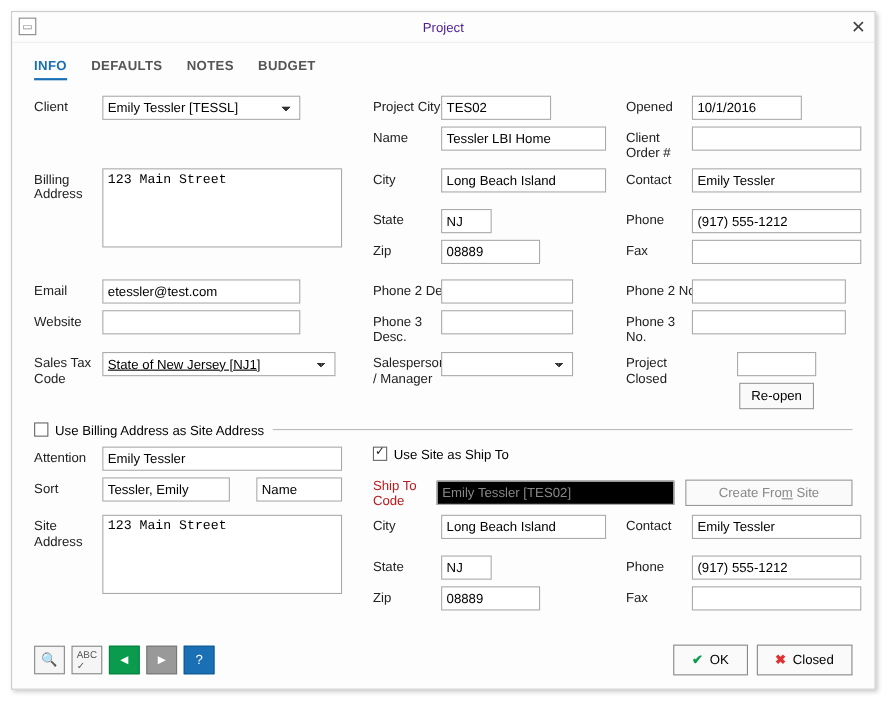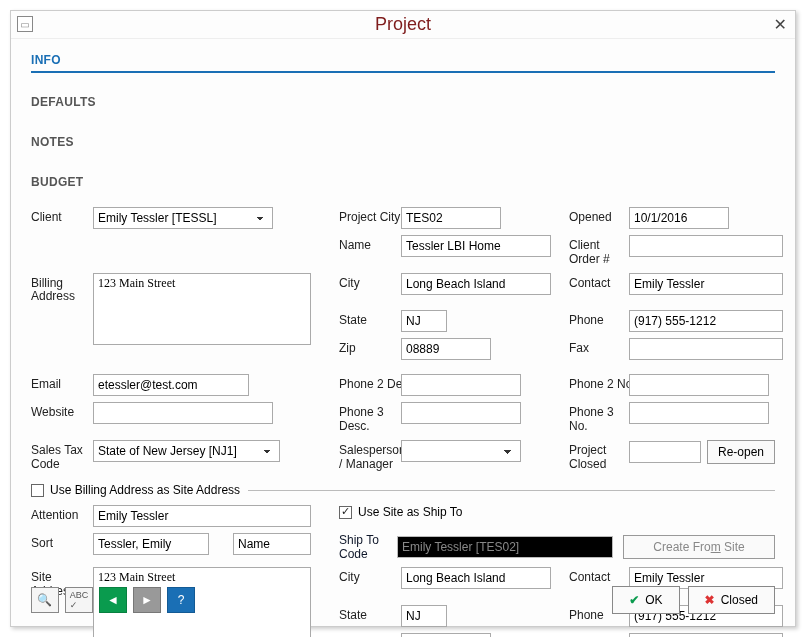--- a/index.html
+++ b/index.html
@@ -1,29 +1,29 @@
 <!DOCTYPE html>
 <html><head>
 <meta charset="utf-8">
 <style>
   * { box-sizing: border-box; font-family: "Segoe UI", Arial, sans-serif; font-size: 12px; }
   body { margin: 0; padding: 10px; background: #fff; }
   .window { width: 786px; height: 617px; background: #fdfdfd; border: 1px solid #ccc; position: relative; box-shadow: 2px 2px 4px rgba(0,0,0,0.2); }
   .titlebar { height: 28px; display: flex; align-items: center; justify-content: center; position: relative; border-bottom: 1px solid #eee; }
   .titlebar .app-icon { position: absolute; left: 6px; top: 5px; width: 16px; height: 16px; background: #fff; border: 1px solid #888; display:flex; align-items:center; justify-content:center; color:#888; font-size:10px;}
-  .titlebar .title { font-size: 18px; color: #7f1d1d; }
+  .titlebar .title { font-size: 12px; color: #4c1d95; }
   .titlebar .close { position: absolute; right: 8px; top: 4px; font-size: 16px; color: #444; cursor: pointer; font-family: Arial; }
-  .tabs { display: flex; gap: 22px; padding: 14px 20px 6px 20px; flex-direction: column; }
+  .tabs { display: flex; gap: 22px; padding: 14px 20px 6px 20px; }
   .tab { color: #555; font-weight: 600; letter-spacing: 0.3px; cursor: pointer; padding-bottom: 4px; font-size: 12px;}
   .tab.active { color: #1a6fb5; border-bottom: 2px solid #1a6fb5; }
   .form { padding: 8px 20px; position: relative; }
   input.text, textarea, select.combo, .combo {
     border: 1px solid #aaa; background: #fff; padding: 2px 4px; height: 22px; width: 100%;
   }
-  textarea { height: 72px; resize: none; font-family: Liberation Serif, serif; }
+  textarea { height: 72px; resize: none; font-family: Liberation Mono, monospace; }
   .combo { appearance: none; background-image: linear-gradient(45deg, transparent 50%, #333 50%), linear-gradient(135deg, #333 50%, transparent 50%); background-position: calc(100% - 12px) 9px, calc(100% - 8px) 9px; background-size: 4px 4px, 4px 4px; background-repeat: no-repeat; padding-right: 20px;}
   .med { width: 165px; }
   .sep-row { display: flex; align-items: center; margin: 12px 0 8px 0; }
   .sep-row .checkbox { margin-right: 6px; }
   .sep-row .line { flex: 1; height: 1px; background: #bbb; margin-left: 8px; }
   .checkbox { width: 13px; height: 13px; border: 1px solid #666; display: inline-flex; align-items:center; justify-content:center; background:#fff; font-size:10px; color:#222; line-height:1;}
   .checkbox.checked::after { content:"✓"; font-size:11px; position:relative; top:-1px;}
   .disabled { color: #999; }
   .disabled input, .disabled .combo, .disabled button { background: #000000; color:#888; border-color:#bbb;}
   button.btn { height: 24px; padding: 0 10px; background: #fafafa; border: 1px solid #999; cursor: pointer; font-size:12px;}
@@ -33,27 +33,27 @@
   .tool-btn.green { background: #0a9b4e; color:#fff; border-color:#088040;}
   .tool-btn.gray { background:#999; color:#fff; border-color:#777;}
   .tool-btn.blue { background:#1a6fb5; color:#fff; border-color:#135a94;}
   .action-btns { display: flex; gap: 8px; }
   .action-btn { height: 28px; padding: 0 16px; border: 1px solid #888; background:#fafafa; display:flex; align-items:center; gap:6px; cursor:pointer;}
   .ok-icon { color: #0a9b4e; font-weight:bold;}
   .cancel-icon { color: #d33; font-weight:bold;}
   .grid { display:grid; grid-template-columns: 62px 218px 28px 62px 150px 18px 60px 154px; column-gap:0; row-gap:6px; align-items:start;}
   .lbl { padding-top:4px; color:#222; line-height:1.15;}
   .spacer{}
-  .proj-closed-wrap { display:flex; gap:6px; align-items:center;}
+  .proj-closed-wrap { display:flex; gap:6px; align-items:center;flex-direction:column;}
   .proj-closed-wrap input{ width:72px;}
   .sort-row{display:flex; gap:24px; align-items:center;}
   .sort-row input{flex:1;}
   .sort-row select{width:78px;}
   .shipto-row{display:flex; gap:10px; align-items:center;}
-  .shipto-row .lbl2{width:48px; color:#0f172a;}
+  .shipto-row .lbl2{width:48px; color:#b91c1c;}
   .shipto-row .combo{flex:1;}
   .shipto-row button{width:152px;}
   .underline{text-decoration:underline;}
 </style>
 </head>
 <body>
 
 <div class="window">
   <div class="titlebar">
     <div class="app-icon">▭</div>
@@ -112,39 +112,39 @@
       <div><input class="text" style="width: 90px;" value="08889"></div>
       <div></div>
       <div class="lbl">Fax</div>
       <div><input class="text" value="" style=""></div>
     </div>
 
     <div style="height:14px"></div>
 
     <div class="grid">
       <div class="lbl">Email</div>
-      <div><input class="text" style="width: 156px;" value="etessler@test.com"></div>
+      <div><input class="text" style="width: 180px;" value="etessler@test.com"></div>
       <div></div>
       <div class="lbl" style="width:82px">Phone 2 Desc.</div>
       <div><input class="text" style="width: 120px;" value=""></div>
       <div></div>
       <div class="lbl" style="width:74px">Phone 2 No.</div>
       <div><input class="text" style="width: 140px;" value=""></div>
 
       <div class="lbl">Website</div>
       <div><input class="text" style="width: 180px;" value=""></div>
       <div></div>
       <div class="lbl">Phone 3 Desc.</div>
       <div><input class="text" style="width: 120px;" value=""></div>
       <div></div>
       <div class="lbl">Phone 3 No.</div>
       <div><input class="text" style="width: 140px;" value=""></div>
 
       <div class="lbl">Sales Tax Code</div>
-      <div><input class="combo" style="width: 187px;" value="State of New Jersey [NJ1]"></div>
+      <div><input class="combo" style="width: 212px; text-decoration: underline;" value="State of New Jersey [NJ1]"></div>
       <div></div>
       <div class="lbl">Salesperson / Manager</div>
       <div><input class="combo" style="width: 120px;" value=""></div>
       <div></div>
       <div class="lbl disabled">Project Closed</div>
       <div class="proj-closed-wrap">
         <input class="text" value="" style="">
         <button class="btn">Re-open</button>
       </div>
     </div>

